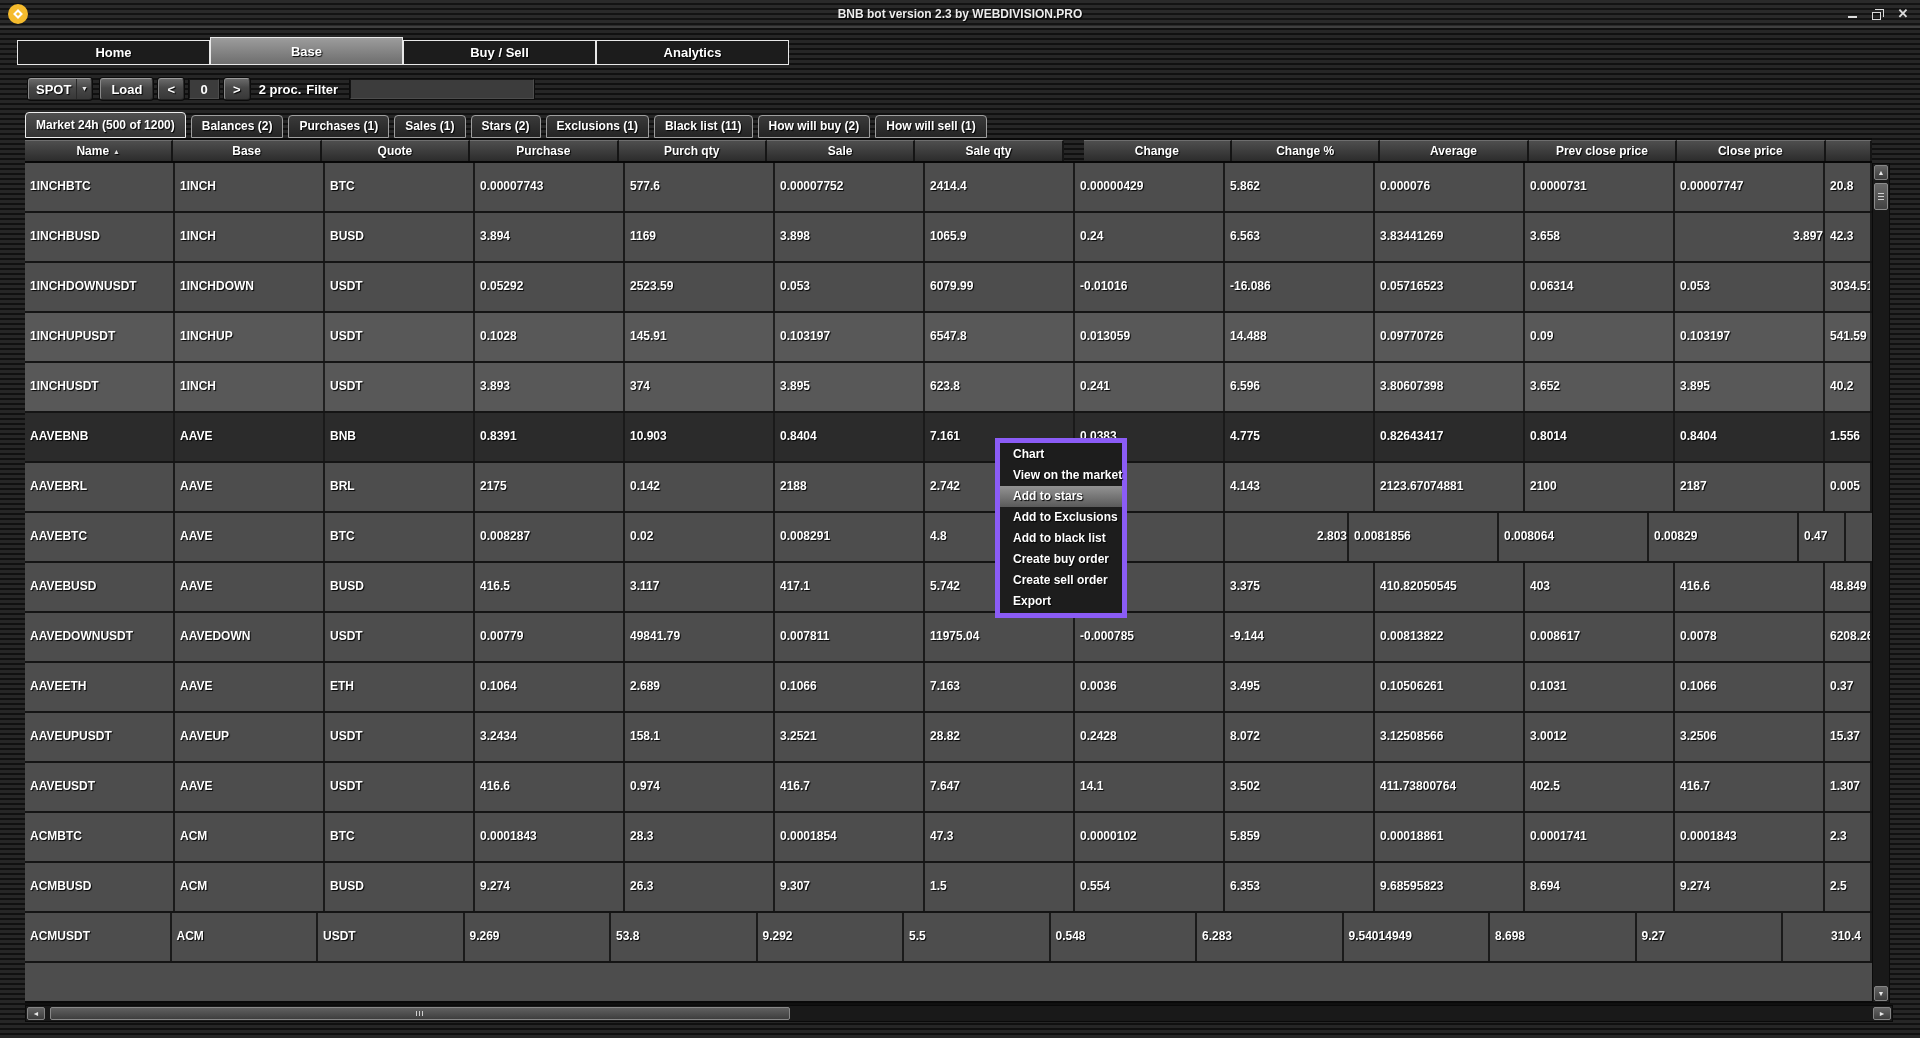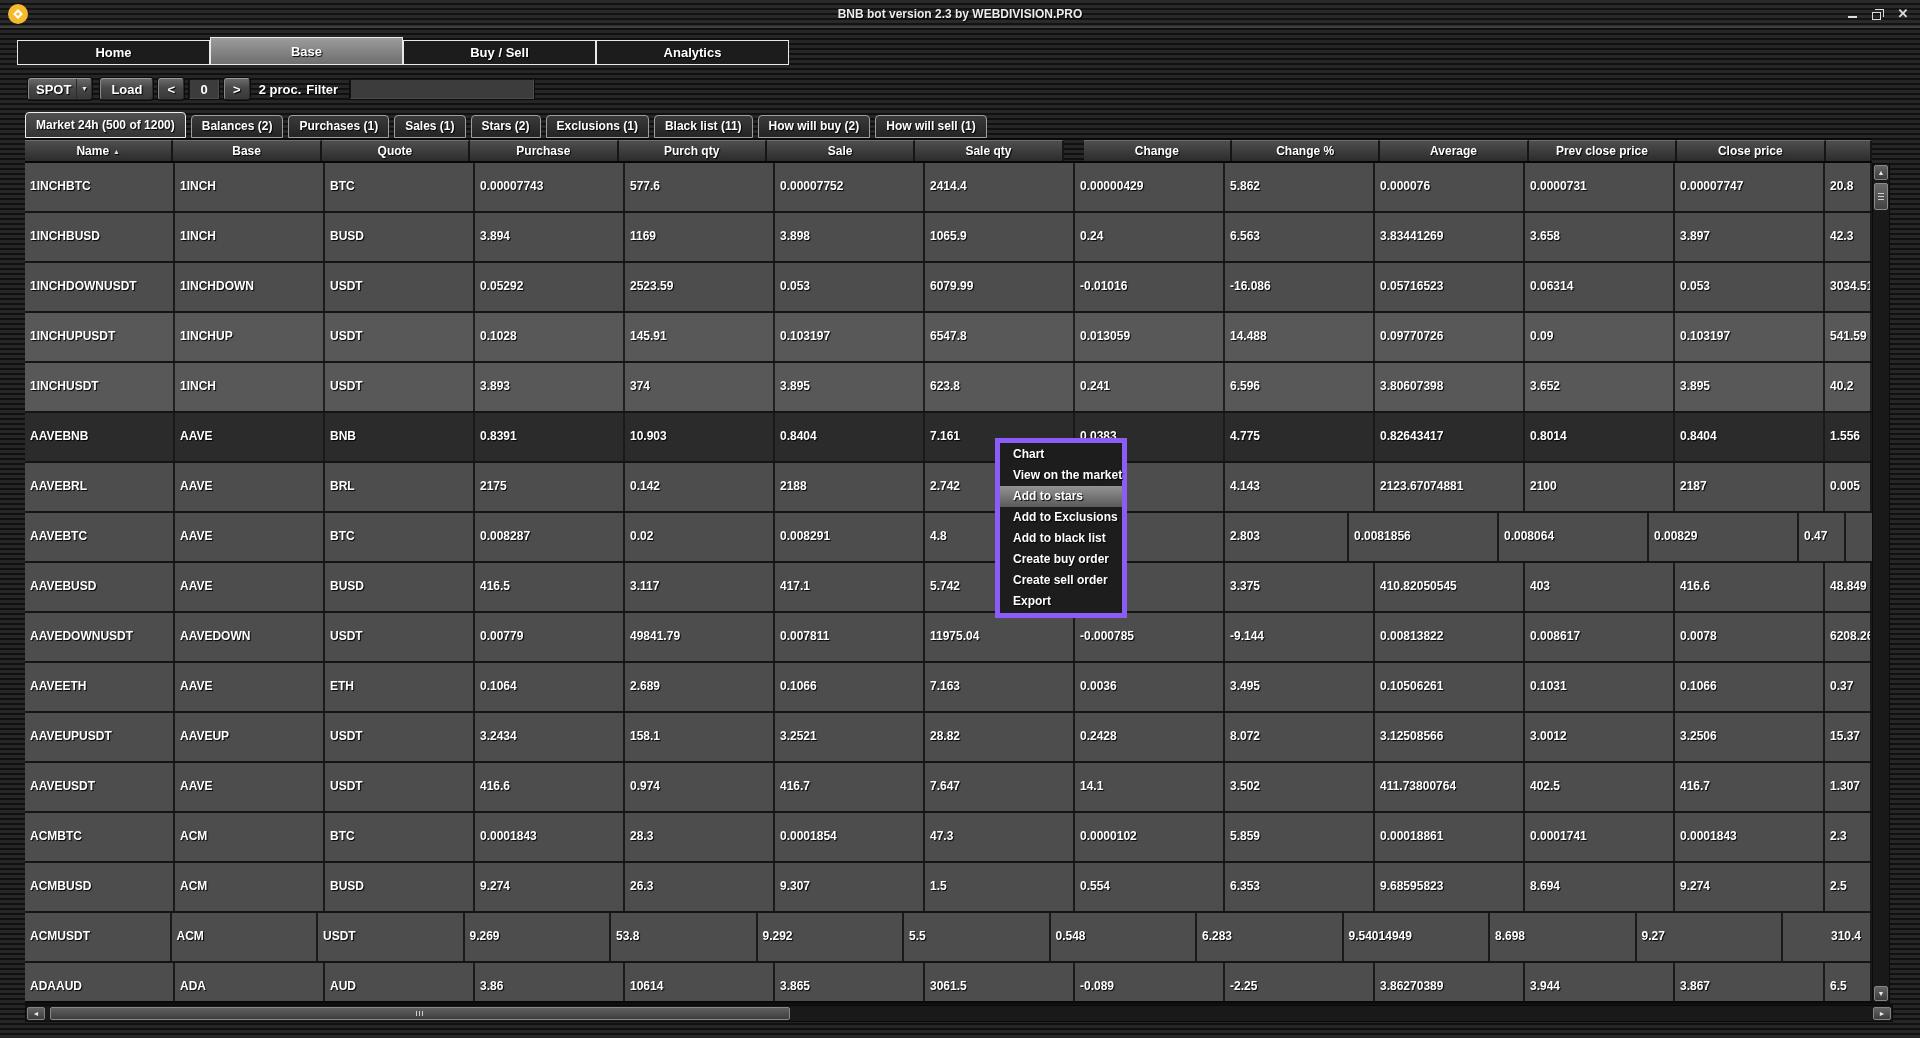--- a/index.html
+++ b/index.html
@@ -186,21 +186,21 @@
         <div class="td" style="width: 150px;">1INCH</div>
         <div class="td" style="width: 150px;">BUSD</div>
         <div class="td" style="width: 150px;">3.894</div>
         <div class="td" style="width: 150px;">1169</div>
         <div class="td" style="width: 150px;">3.898</div>
         <div class="td" style="width: 150px;">1065.9</div>
         <div class="td" style="width: 150px;">0.24</div>
         <div class="td" style="width: 150px;">6.563</div>
         <div class="td" style="width: 150px;">3.83441269</div>
         <div class="td" style="width: 150px;">3.658</div>
-        <div class="td" style="width: 150px;">3.897</div>
+        <div class="td" style="width: 150px; text-align: right;">3.897</div>
         <div class="td" style="width: 47px;">42.3</div>
       </div>
       <div class="tr">
         <div class="td" style="width: 150px;">1INCHDOWNUSDT</div>
         <div class="td" style="width: 150px;">1INCHDOWN</div>
         <div class="td" style="width: 150px;">USDT</div>
         <div class="td" style="width: 150px;">0.05292</div>
         <div class="td" style="width: 150px;">2523.59</div>
         <div class="td" style="width: 150px;">0.053</div>
         <div class="td" style="width: 150px;">6079.99</div>
@@ -273,21 +273,21 @@
       </div>
       <div class="tr">
         <div class="td" style="width: 150px;">AAVEBTC</div>
         <div class="td" style="width: 150px;">AAVE</div>
         <div class="td" style="width: 150px;">BTC</div>
         <div class="td" style="width: 150px;">0.008287</div>
         <div class="td" style="width: 150px;">0.02</div>
         <div class="td" style="width: 150px;">0.008291</div>
         <div class="td" style="width: 150px;">4.8</div>
         <div class="td" style="width: 150px;"></div>
-        <div class="td" style="width: 124px;">2.803</div>
+        <div class="td" style="width: 124px; text-align: right;">2.803</div>
         <div class="td" style="width: 150px;">0.0081856</div>
         <div class="td" style="width: 150px;">0.008064</div>
         <div class="td" style="width: 150px;">0.00829</div>
         <div class="td" style="width: 47px;">0.47</div>
       </div>
       <div class="tr">
         <div class="td" style="width: 150px;">AAVEBUSD</div>
         <div class="td" style="width: 150px;">AAVE</div>
         <div class="td" style="width: 150px;">BUSD</div>
         <div class="td" style="width: 150px;">416.5</div>
@@ -399,35 +399,20 @@
         <div class="td" style="width: 150px;">53.8</div>
         <div class="td" style="width: 150px;">9.292</div>
         <div class="td" style="width: 150px;">5.5</div>
         <div class="td" style="width: 150px;">0.548</div>
         <div class="td" style="width: 150px;">6.283</div>
         <div class="td" style="width: 150px;">9.54014949</div>
         <div class="td" style="width: 150px;">8.698</div>
         <div class="td" style="width: 150px;">9.27</div>
         <div class="td" style="width: 47px; margin-left: 43px;">310.4</div>
       </div>
-      <div class="tr">
-        <div class="td" style="width: 150px;">ADAAUD</div>
-        <div class="td" style="width: 150px;">ADA</div>
-        <div class="td" style="width: 150px;">AUD</div>
-        <div class="td" style="width: 150px;">3.86</div>
-        <div class="td" style="width: 150px;">10614</div>
-        <div class="td" style="width: 150px;">3.865</div>
-        <div class="td" style="width: 150px;">3061.5</div>
-        <div class="td" style="width: 150px;">-0.089</div>
-        <div class="td" style="width: 150px;">-2.25</div>
-        <div class="td" style="width: 150px;">3.86270389</div>
-        <div class="td" style="width: 150px;">3.944</div>
-        <div class="td" style="width: 150px;">3.867</div>
-        <div class="td" style="width: 47px;">6.5</div>
-      </div>
     </div>
 </div>
 
 <div class="vscroll">
   <div class="sbtn v up"><span>▲</span></div>
   <div class="vthumb">
       <span class="grip-h"></span>
     </div>
   <div class="sbtn v down"><span>▼</span></div>
 </div>

